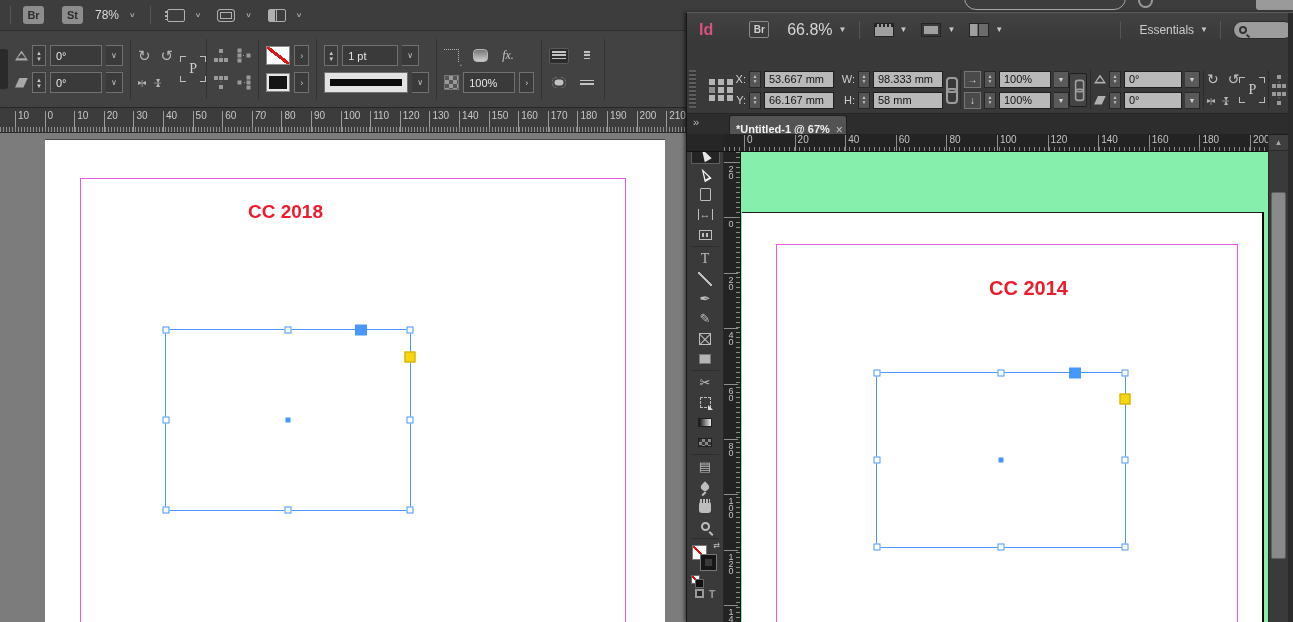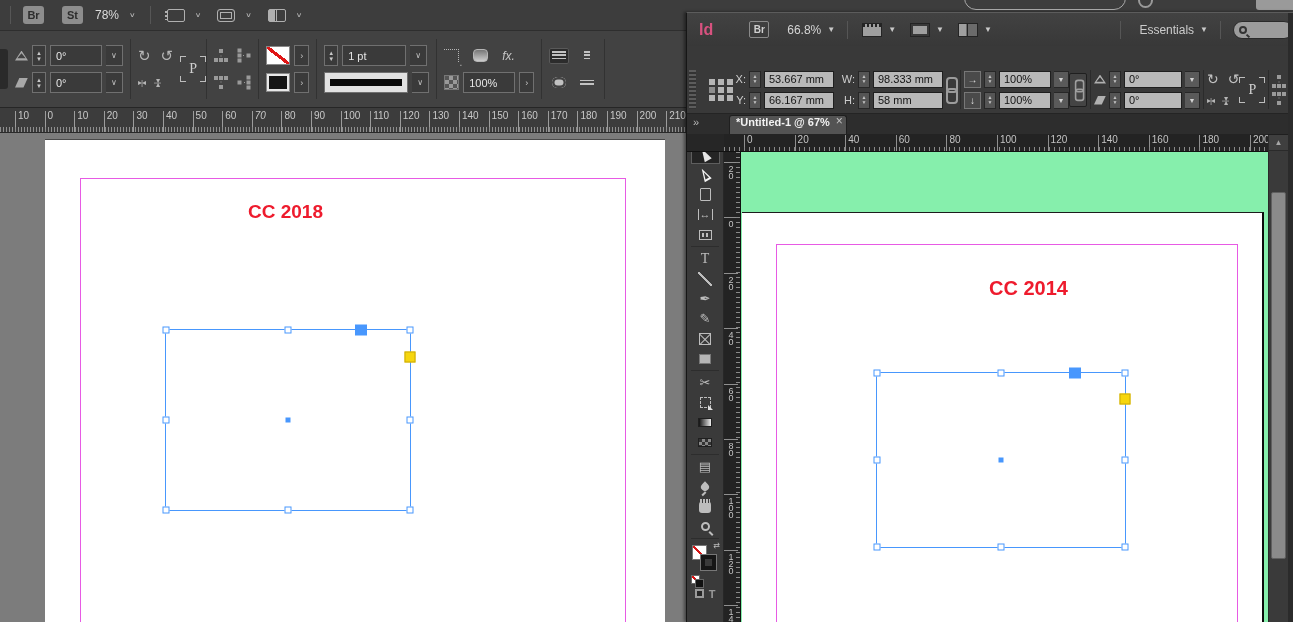--- a/index.html
+++ b/index.html
@@ -59,21 +59,21 @@
   .sw-none::after { content:""; position:absolute; inset:0;
       background:linear-gradient(to top right,transparent 44%,#e01616 44%,#e01616 56%,transparent 56%); }
   .sw-stroke { width:24px; height:19px; background:#e8e8e8; border:1px solid #888; position:relative; }
   .sw-stroke::after { content:""; position:absolute; inset:2px; background:#151515; }
   .stroke-style { width:84px; height:21px; background:#e2e2e2; border:1px solid #707070;
                   display:flex; align-items:center; padding:0 5px; }
   .stroke-style i { flex:1; height:7px; background:#0a0a0a; }
   .corner-ico { width:15px; height:13px; border-top:1px dotted #b5b5b5; border-right:1px dotted #b5b5b5; position:relative; }
   .corner-ico::after { content:"."; color:#b5b5b5; position:absolute; right:-4px; bottom:-6px; font-size:10px; }
   .round-ico { width:15px; height:13px; border:1px solid #b5b5b5; border-radius:4px; background:linear-gradient(#777,#ccc); }
-  .fx { color:#c5c5c5; font-style:italic; font-size:12px; font-family:Liberation Sans, sans-serif; }
+  .fx { color:#c5c5c5; font-style:italic; font-size:12px; font-family:Liberation Serif, serif; }
   .checker { width:15px; height:15px; border:1px solid #777;
       background-image:linear-gradient(45deg,#999 25%,transparent 25%,transparent 75%,#999 75%),
                        linear-gradient(45deg,#999 25%,#555 25%,#555 75%,#999 75%);
       background-size:8px 8px; background-position:0 0,4px 4px; }
   .wrap-ico { width:20px; height:16px; display:grid; place-items:center; border-radius:2px; }
   .wrap-ico.on { background:#2c2c2c; box-shadow:inset 0 0 0 1px #595959; }
   .wrap-ico i { width:14px; height:10px;
       background:repeating-linear-gradient(180deg,#c2c2c2 0 1.5px,transparent 1.5px 3.5px); }
   .wrap-ico.c i { width:14px; height:11px; border-radius:50%/60%;
       background:#c2c2c2; box-shadow:inset 0 0 0 2.5px #424242, inset 0 0 0 20px #c2c2c2; }
@@ -117,21 +117,21 @@
 
   
   .rw { position:absolute; left:686px; top:12px; width:607px; height:610px; background:#393939;
         border-left:1px solid #161616; border-top:1px solid #5c5c5c; box-shadow:-2px 0 3px rgba(0,0,0,.45);
         overflow:hidden; }
   .rw-titlebar { position:absolute; left:0; top:0; width:100%; height:33px; display:flex; align-items:center;
                  background:linear-gradient(#424242,#383838); }
   .id-logo { color:#d7527f; font-weight:bold; font-size:16px; margin:0 14px 0 12px; }
   .br14 { width:20px; height:17px; border:1px solid #8a8a8a; border-radius:2px; color:#cfcfcf;
           font-size:10px; font-weight:bold; display:grid; place-items:center; margin-left:22px; }
-  .ztxt14 { font-size:12px; color:#d5d5d5; margin-left:18px; }
+  .ztxt14 { font-size:16px; color:#d5d5d5; margin-left:18px; }
   .solid-chev { color:#c9c9c9; font-size:8px; margin-left:6px; }
   .dark-ico { width:20px; height:14px; background:#9f9f9f; border:1px solid #242424; position:relative; }
   .dark-ico.film::before { content:""; position:absolute; left:0; right:0; top:0; height:3px;
       background:repeating-linear-gradient(90deg,#242424 0 2px,transparent 2px 4px); }
   .dark-ico.scr { box-shadow:inset 0 0 0 2px #393939, inset 0 0 0 3px #9f9f9f; }
   .dark-ico.arr::before { content:""; position:absolute; left:8px; top:0; bottom:0; width:1px; background:#242424; }
   .dark-ico.arr { background:linear-gradient(90deg,#9f9f9f 0 7px,#6b6b6b 7px); }
   .workspace { font-size:12px; color:#cccccc; }
   .searchbox { width:60px; height:18px; background:#9c9c9c; border-radius:9px; border:1px solid #2a2a2a;
                display:flex; align-items:center; padding-left:5px; }
@@ -174,21 +174,21 @@
   .par14 { width:12px; height:9px; background:#b0b0b0; clip-path:polygon(35% 0,100% 0,65% 100%,0 100%); }
   .fld14.ang { width:58px; }
   .rot14 { color:#c2c2c2; font-size:14px; line-height:13px; }
 
   
   .rw-tabbar { position:absolute; left:0; top:101px; width:100%; height:21px; background:#2d2d2d;
                border-bottom:1px solid #1f1f1f; }
   .dchev { position:absolute; left:6px; top:2px; color:#b9b9b9; font-size:11px; }
   .doc-tab { position:absolute; left:42px; top:1px; width:118px; height:20px; background:#535353;
              border:1px solid #1f1f1f; border-bottom:none; border-radius:3px 3px 0 0;
-             display:flex; align-items:flex-start; padding:0 6px; }
+             display:flex; align-items:flex-end; padding:0 6px; }
   .doc-tab span.t { font-size:11px; font-weight:bold; color:#f2f2f2; white-space:nowrap; }
   .tab-close { margin-left:6px; color:#c4c4c4; font-size:12px; line-height:10px; }
 
   
   .rw-tools { position:absolute; left:0; top:122px; width:37px; bottom:0; background:#3a3a3a;
               border-right:1px solid #272727; }
   .tool-grip { height:7px; margin:1px 3px 2px 3px;
       background:repeating-linear-gradient(90deg,#606060 0 2px,#333 2px 4px); }
   .tool { width:29px; height:19px; margin:1px auto; display:grid; place-items:center;
           color:#bdbdbd; font-size:13px; position:relative; }
@@ -353,21 +353,21 @@
         <span class="morebtn">›</span>
       </div>
     </div>
     <div class="csep"></div>
     <div class="cpgrp">
       <div class="cprow">
         <span class="stp">
             <span>▲</span>
             <span>▼</span>
           </span>
-        <span class="fld" style="width:64px">1 pt</span>
+        <span class="fld" style="width:56px">1 pt</span>
         <span class="ddbox">∨</span>
       </div>
       <div class="cprow">
         <span class="stroke-style">
             <i></i>
           </span>
         <span class="ddbox">∨</span>
       </div>
     </div>
     <div class="csep"></div>

